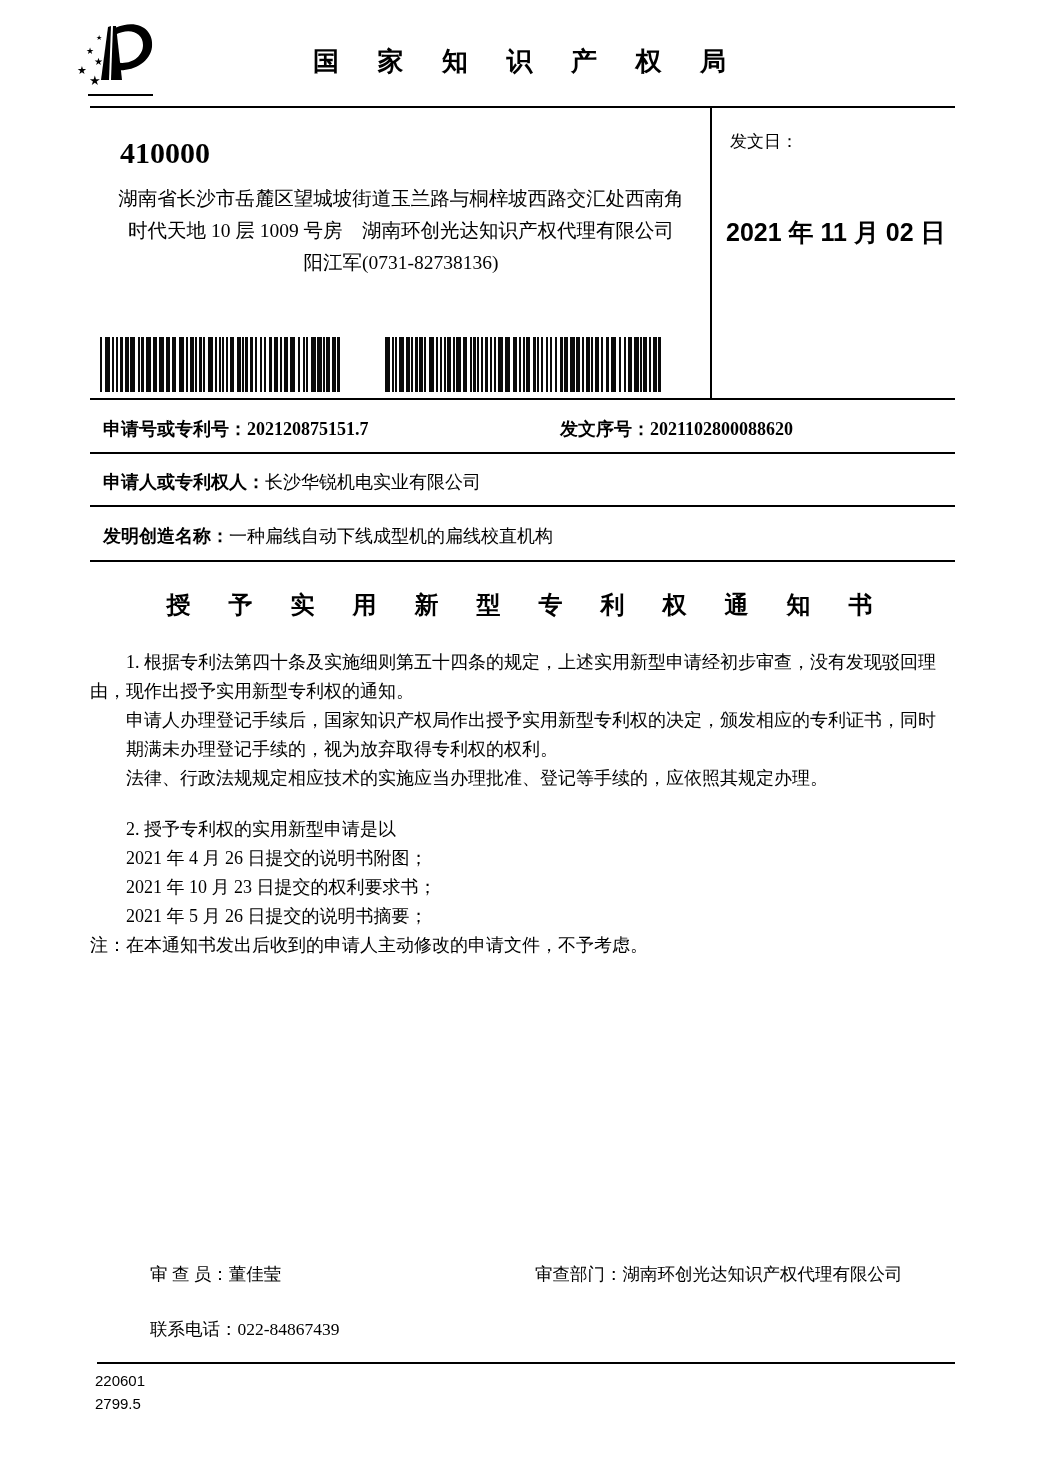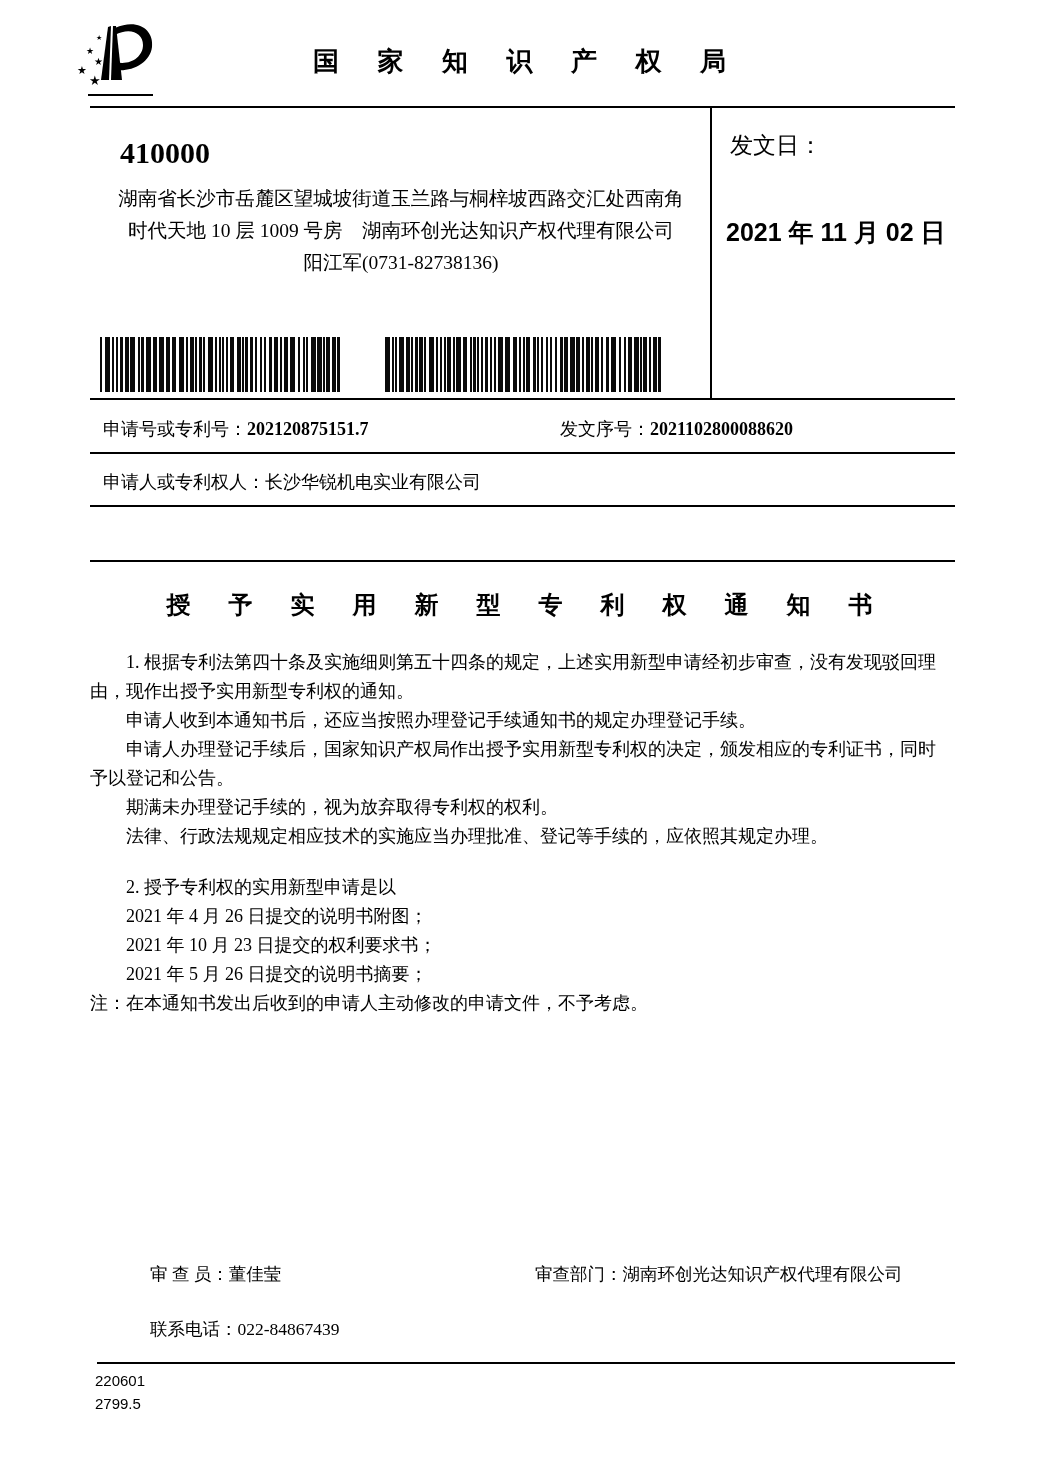--- a/index.html
+++ b/index.html
@@ -15,39 +15,39 @@
 
   
   .agency-title {
     position:absolute; left:0; top:44px; width:1055px;
     text-align:center; font-size:26px; font-weight:bold;
     letter-spacing:16px; white-space:nowrap;
   }
   .logo { position:absolute; left:58px; top:14px; }
 
   
-  .dispatch-label { position:absolute; left:730px; top:130px; font-size:23px; }
+  .dispatch-label { position:absolute; left:730px; top:130px; font-size:17px; }
   .dispatch-date  { position:absolute; left:726px; top:216px; font-size:25px; font-weight:bold;
                     font-family:"Liberation Sans","DejaVu Sans",sans-serif; white-space:nowrap; }
 
   
   .postcode { position:absolute; left:120px; top:136px; font-size:30px; font-weight:bold; }
   .addr { position:absolute; left:93px; top:183px; width:616px; text-align:center;
           font-size:19.5px; line-height:32px; }
 
   
   .barcode { position:absolute; top:337px; height:55px; display:flex; align-items:stretch; overflow:hidden; }
   .barcode span { background:#0a0a0a; height:100%; flex:0 0 auto; }
   .barcode i { height:100%; flex:0 0 auto; }
   .bc-left  { left:100px; width:240px; }
   .bc-right { left:385px; width:276px; }
 
   
   .frow { position:absolute; left:103px; font-size:18px; white-space:nowrap; }
-  .frow b { font-weight:normal;margin-top:16px; }
+  .frow b { font-weight:bold;margin-top:16px; }
   .fval { font-weight:bold; }
 
   
   .notice-title {
     position:absolute; left:0; top:589px; width:1055px; text-align:center;
     font-size:24px; font-weight:bold; letter-spacing:16px; white-space:nowrap;
   }
 
   
   .notice-body { position:absolute; left:90px; top:648px; width:868px;
@@ -318,30 +318,31 @@
   <div class="frow" style="top:417px; left:560px;">
     <b>发文序号：</b><span class="fval">2021102800088620</span>
   </div>
   <div class="hline" style="top:452px; left:90px; width:865px;"></div>
 
   <div class="frow" style="top:470px;">
     <b>申请人或专利权人：</b><span>长沙华锐机电实业有限公司</span>
   </div>
   <div class="hline" style="top:505px; left:90px; width:865px;"></div>
 
+  <div class="frow" style="top:524px;">
+    <b>发明创造名称：</b><span>一种扁线自动下线成型机的扁线校直机构</span>
+  </div>
   <div class="hline" style="top:560px; left:90px; width:865px;"></div>
 
   <div class="notice-title">授 予 实 用 新 型 专 利 权 通 知 书</div>
 
   <div class="notice-body">
       <div class="body-line indent">1. 根据专利法第四十条及实施细则第五十四条的规定，上述实用新型申请经初步审查，没有发现驳回理</div>
       <div class="body-line">由，现作出授予实用新型专利权的通知。</div>
-      <div class="body-line indent">申请人收到本通知书后，还应当按照办理登记手续通知书的规定办理登记手续。</div>
       <div class="body-line indent">申请人办理登记手续后，国家知识产权局作出授予实用新型专利权的决定，颁发相应的专利证书，同时</div>
-      <div class="body-line">予以登记和公告。</div>
       <div class="body-line indent">期满未办理登记手续的，视为放弃取得专利权的权利。</div>
       <div class="body-line indent">法律、行政法规规定相应技术的实施应当办理批准、登记等手续的，应依照其规定办理。</div>
       <div class="body-line indent" style="margin-top: 22px;">2. 授予专利权的实用新型申请是以</div>
       <div class="body-line indent">2021 年 4 月 26 日提交的说明书附图；</div>
       <div class="body-line indent">2021 年 10 月 23 日提交的权利要求书；</div>
       <div class="body-line indent">2021 年 5 月 26 日提交的说明书摘要；</div>
       <div class="body-line">注：在本通知书发出后收到的申请人主动修改的申请文件，不予考虑。</div>
     </div>
 
   <div class="examiner-row">

